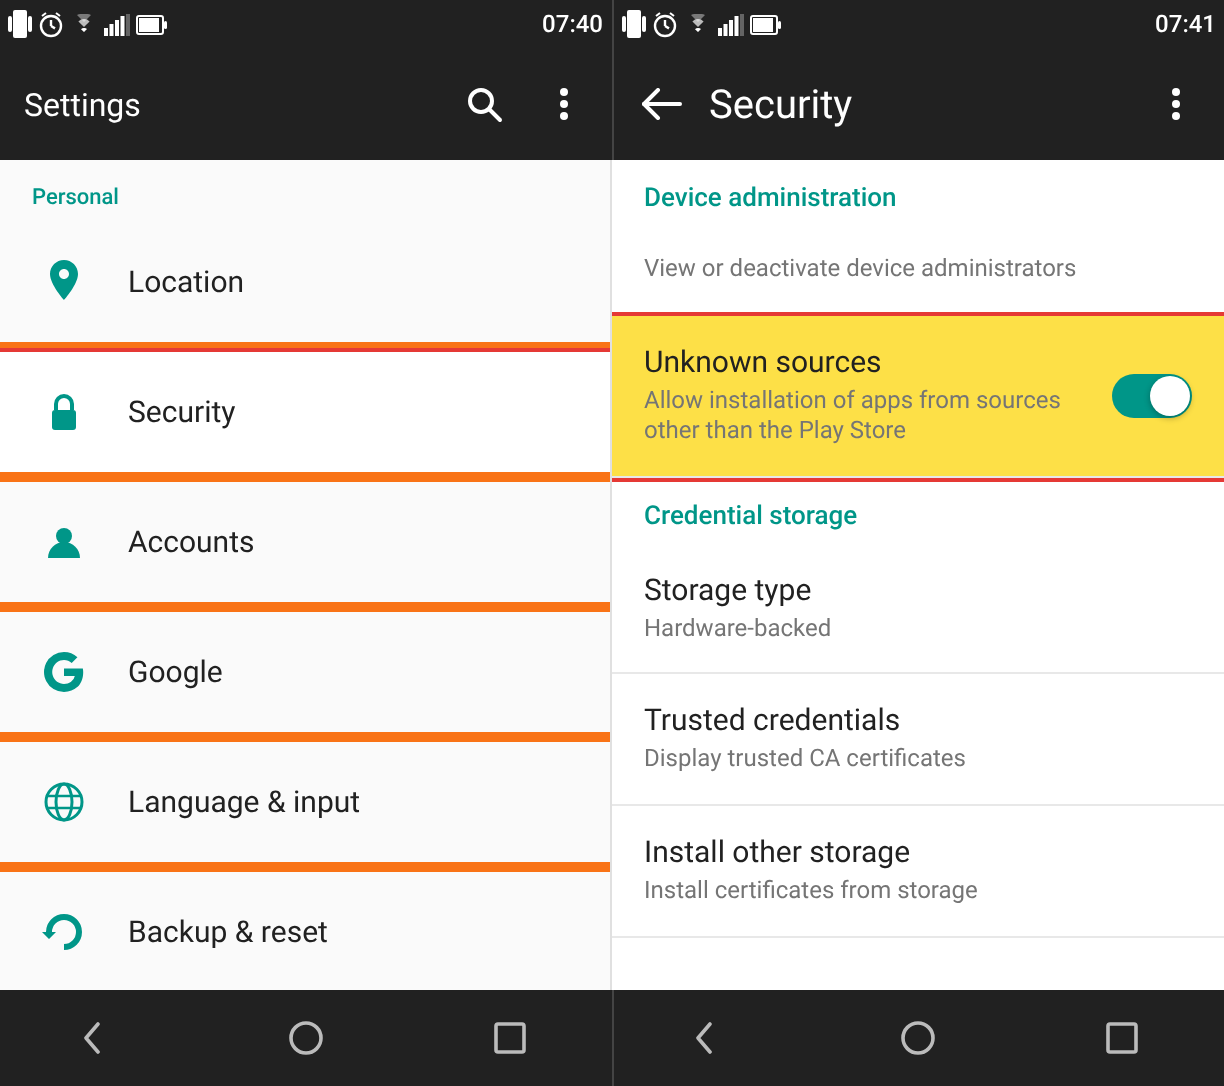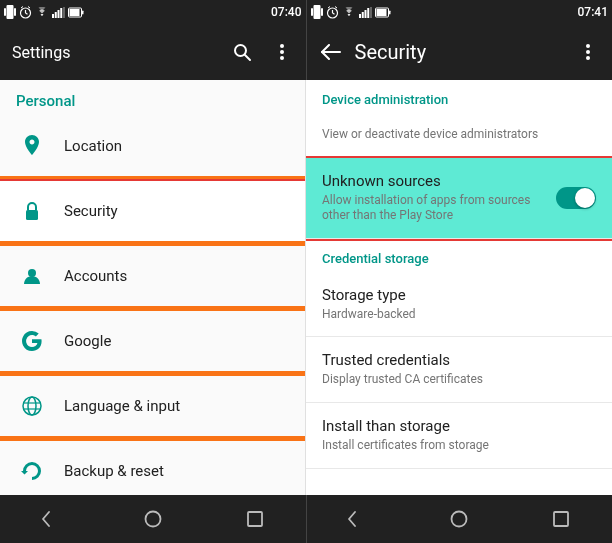--- a/index.html
+++ b/index.html
@@ -93,21 +93,21 @@
     
     .left-panel {
       width: 306px;
       background: #fafafa;
       border-right: 1px solid #e0e0e0;
       overflow-y: auto;
     }
 
     .section-header {
       padding: 12px 16px 6px 16px;
-      font-size: 15px;
+      font-size: 11px;
       color: #009688;
       font-weight: 500;
     }
 
     .settings-item {
       display: flex;
       align-items: center;
       padding: 14px 16px;
       border-bottom: 5px solid #f97316;
       cursor: pointer;
@@ -152,21 +152,21 @@
     .right-item {
       display: flex;
       align-items: center;
       padding: 14px 16px;
       border-bottom: 1px solid #e8e8e8;
       background: #fff;
       cursor: pointer;
     }
     .right-item.highlighted {
       outline: 2.5px solid #e53935;
-      background: #5eead4;
+      background: #fde047;
     }
     .right-item-text {
       flex: 1;
     }
     .right-item-title {
       font-size: 15px;
       color: #212121;
       margin-bottom: 3px;
     }
     .right-item-subtitle {
@@ -449,21 +449,21 @@
 
     <div class="right-item">
       <div class="right-item-text">
         <div class="right-item-title">Trusted credentials</div>
         <div class="right-item-subtitle">Display trusted CA certificates</div>
       </div>
     </div>
 
     <div class="right-item">
       <div class="right-item-text">
-        <div class="right-item-title">Install than storage</div>
+        <div class="right-item-title">Install other storage</div>
         <div class="right-item-subtitle">Install certificates from storage</div>
       </div>
     </div>
 
     <div class="right-item">
       
     </div>
   </div>
 </div>
 

